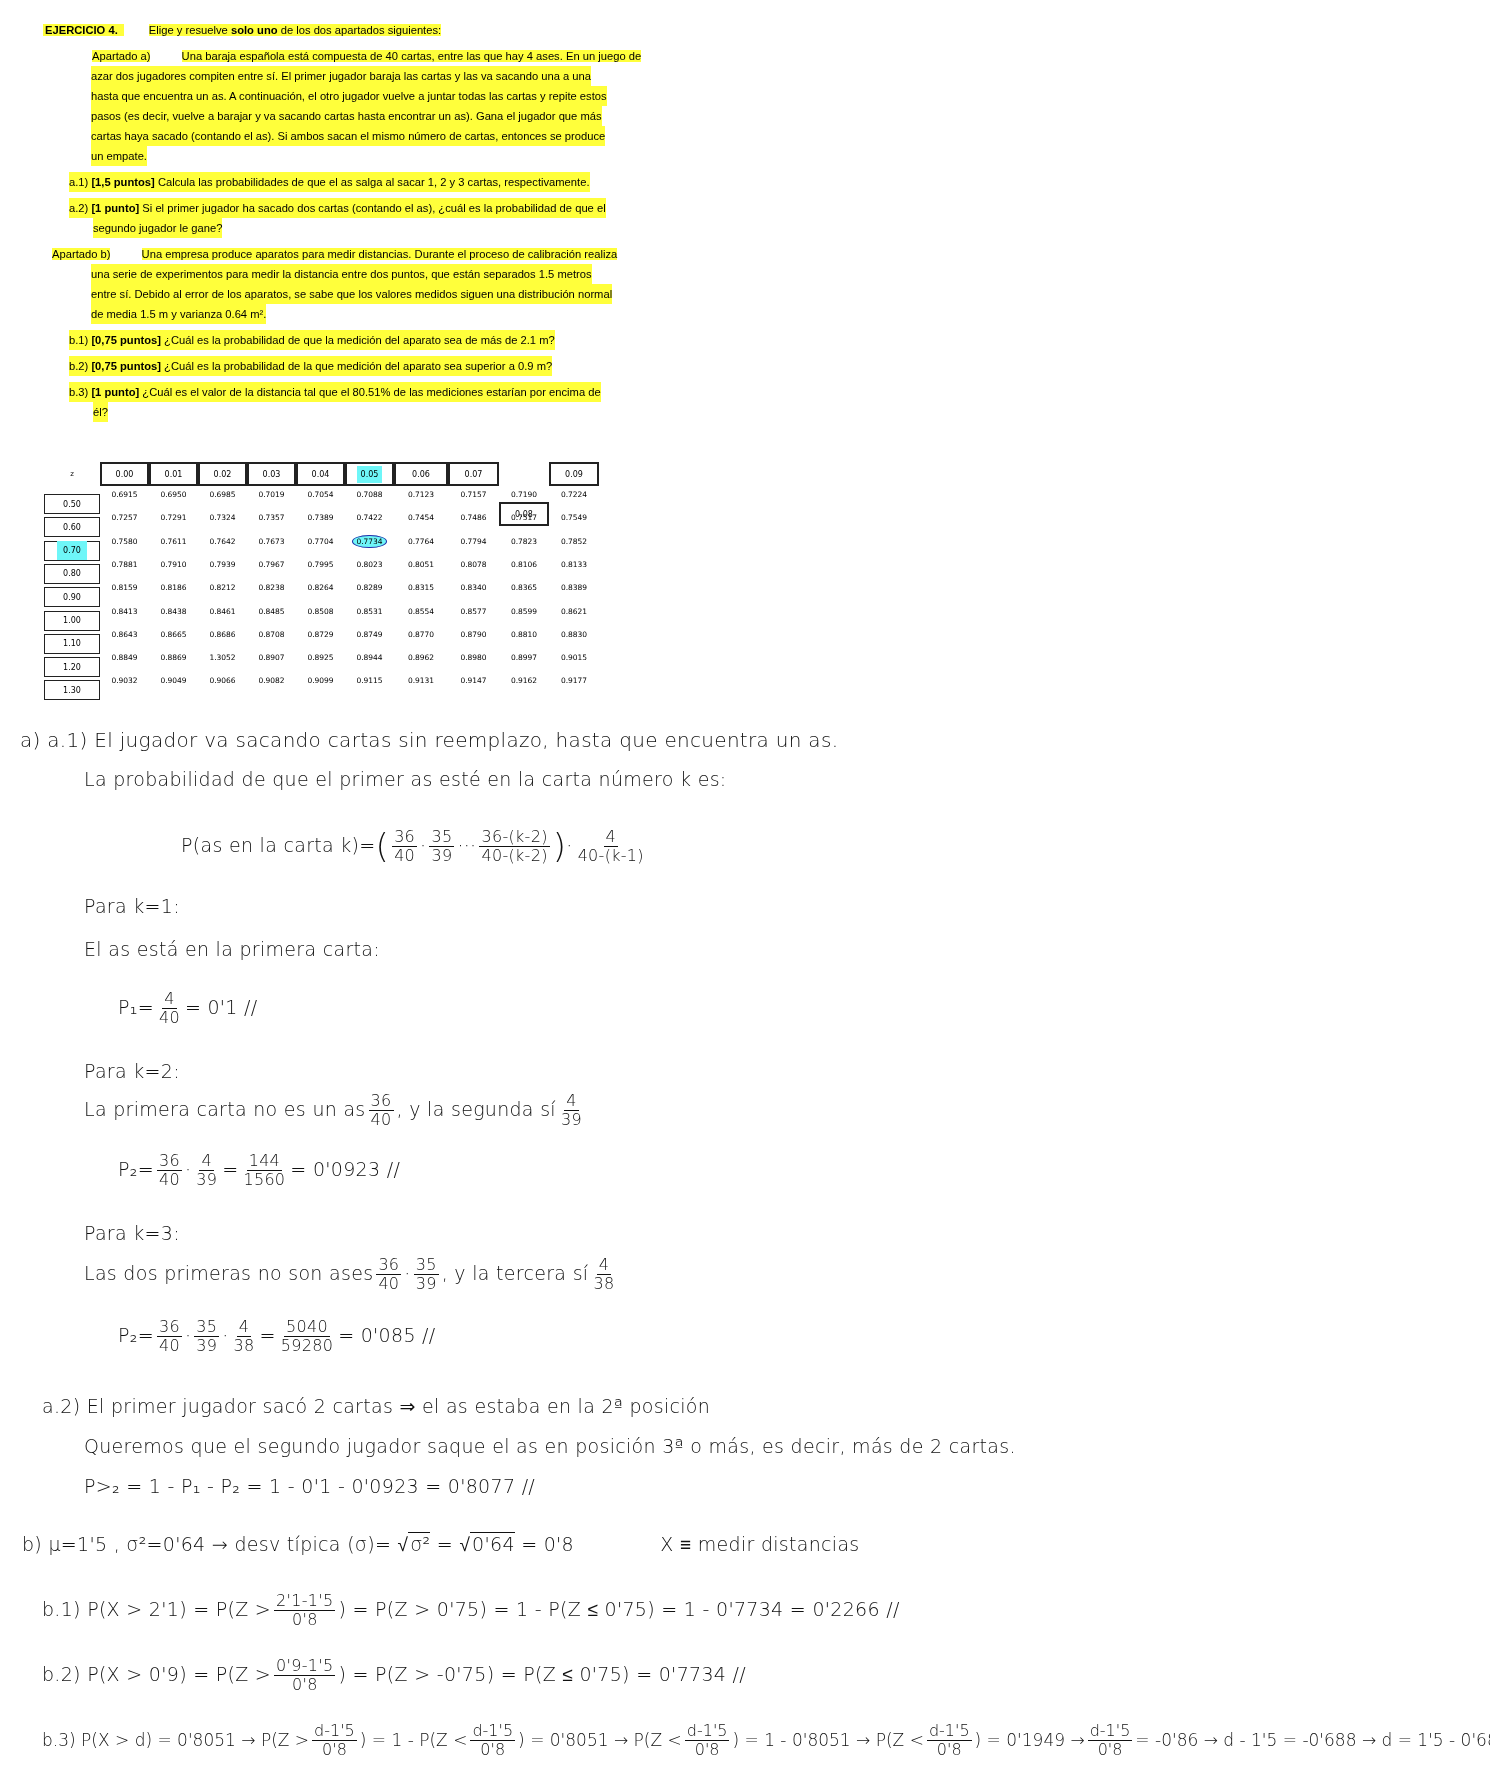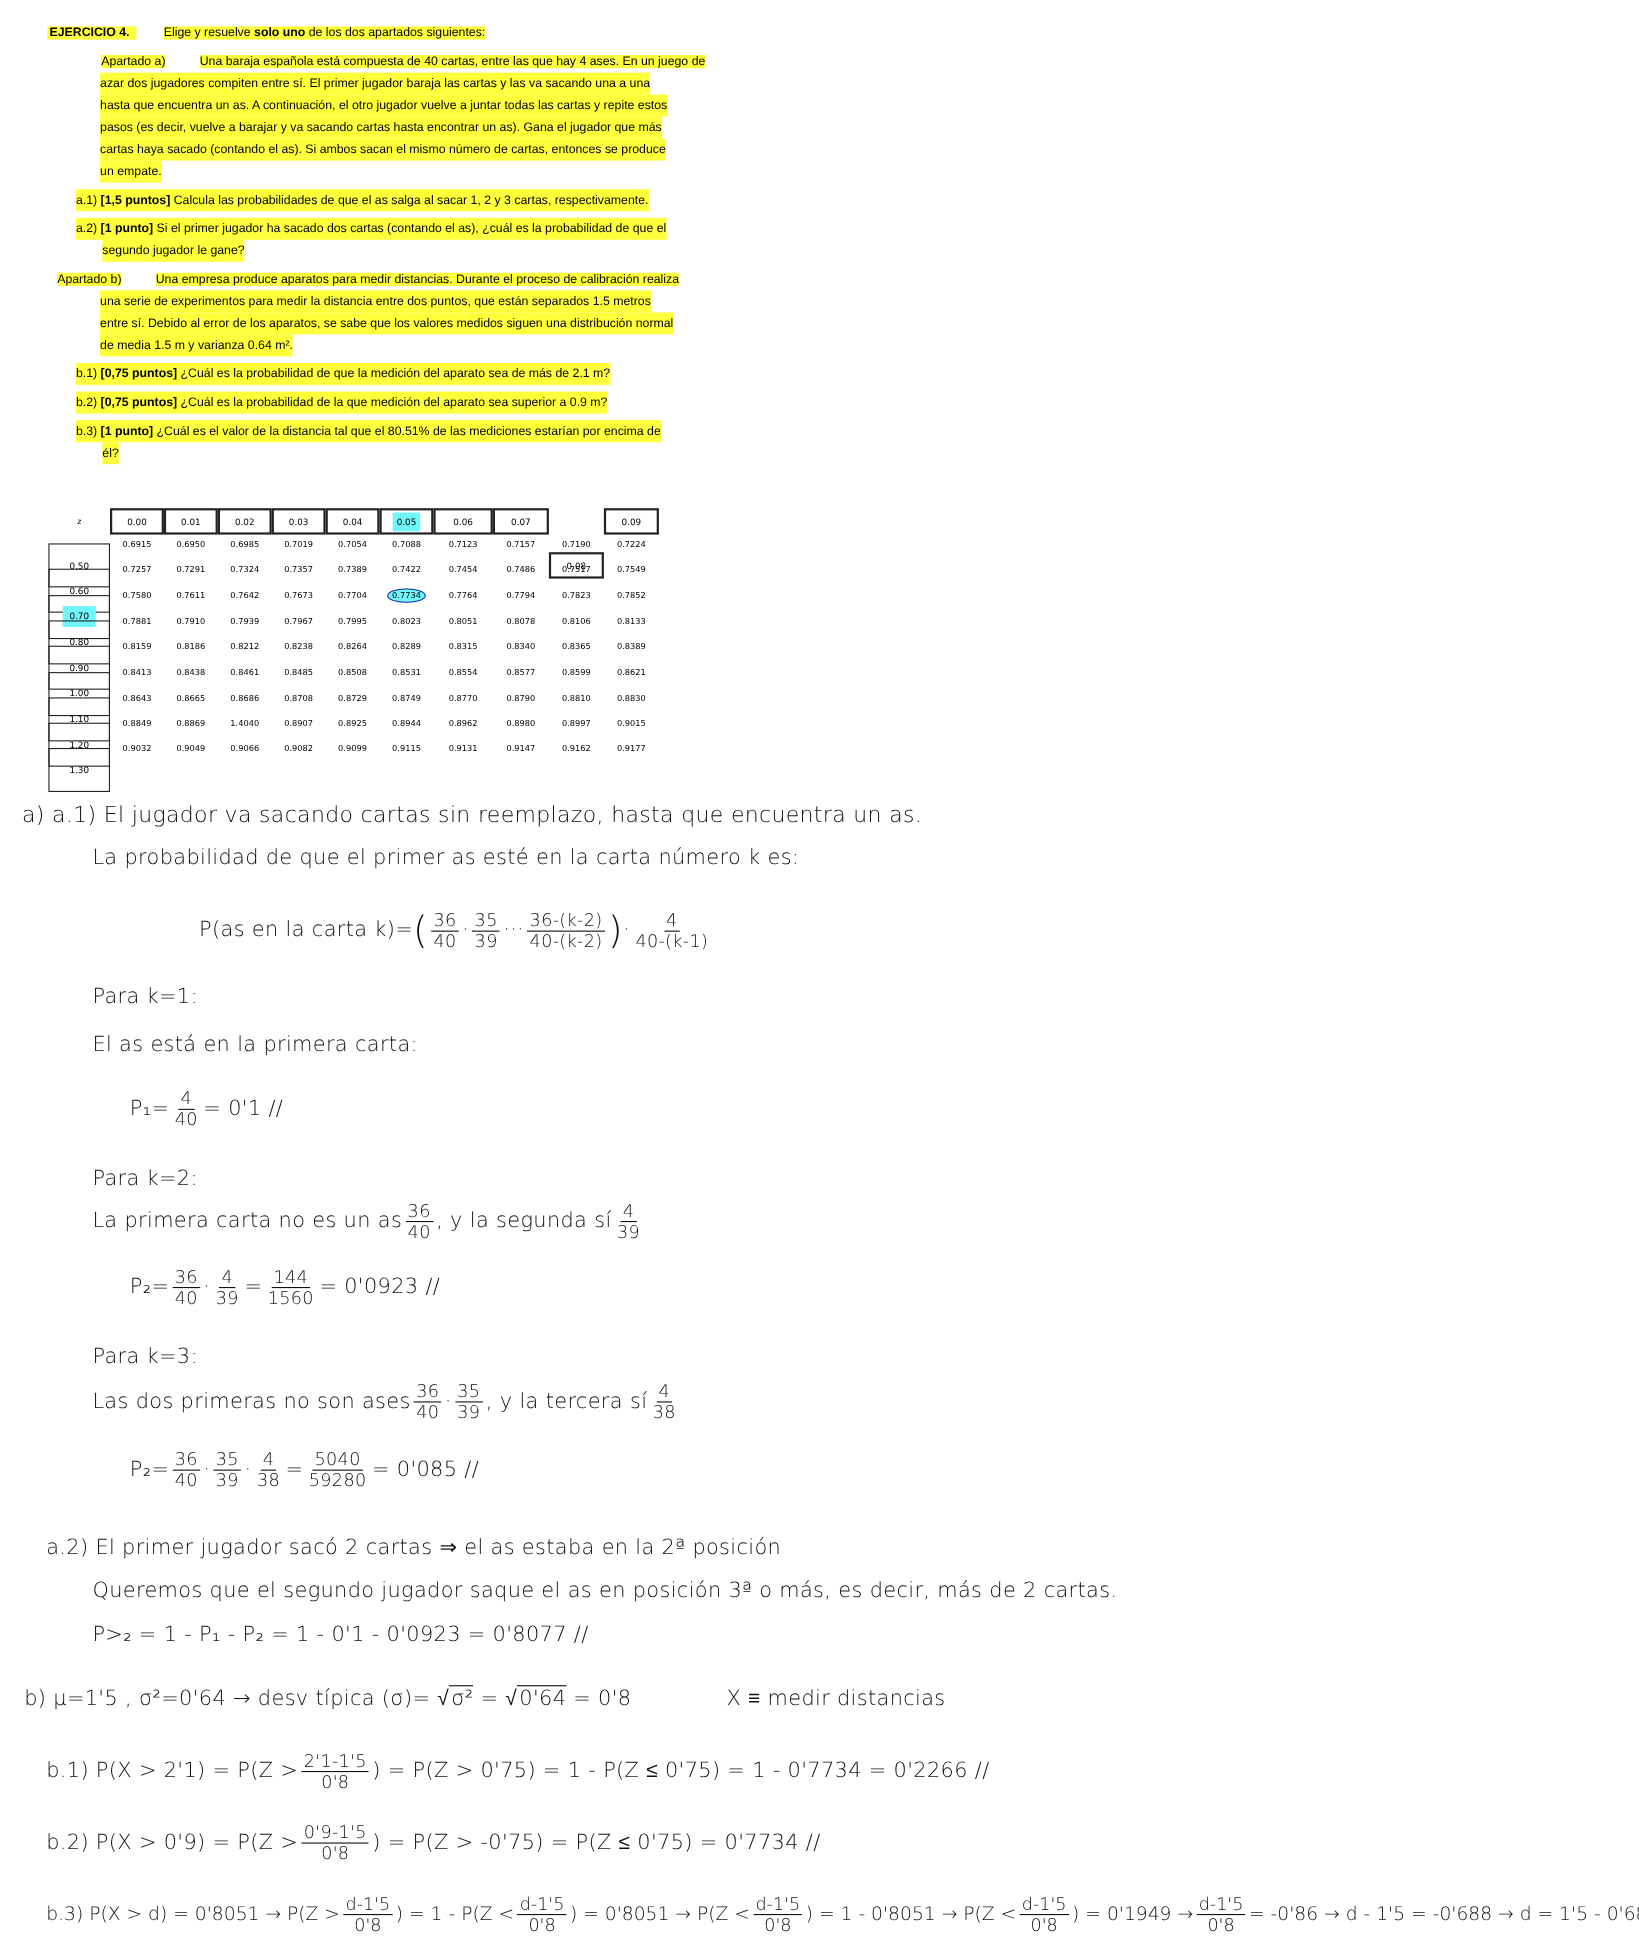--- a/index.html
+++ b/index.html
@@ -5,21 +5,21 @@
   html,body{margin:0;padding:0;background:#ffffff;}
   body{width:1490px;height:1772px;position:relative;overflow:hidden;font-family:"Liberation Sans",sans-serif;color:#000;}
   .hl{background:#ffff3b;}
   .printed{position:absolute;left:0;top:0;width:640px;font-size:11.2px;line-height:20px;}
   .pline{position:absolute;white-space:nowrap;}
   b{font-weight:bold;}
   
   .ztable{position:absolute;left:44px;top:462px;}
   .zhead{position:absolute;top:0;height:24px;border:2px solid #222;box-sizing:border-box;font-family:"DejaVu Sans",sans-serif;font-size:8px;display:flex;align-items:center;justify-content:center;}
   .zhead-z{position:absolute;left:0;top:0;width:56px;height:24px;font-size:7px;display:flex;align-items:center;justify-content:center;font-family:"DejaVu Sans",sans-serif;}
-  .zrow{position:absolute;left:0;width:56px;height:40px;border:1.5px solid #222;box-sizing:border-box;font-family:"DejaVu Sans",sans-serif;font-size:8px;display:flex;align-items:center;justify-content:center;}
+  .zrow{position:absolute;left:0;width:56px;height:20px;border:1.5px solid #222;box-sizing:border-box;font-family:"DejaVu Sans",sans-serif;font-size:8px;display:flex;align-items:center;justify-content:center;}
   .zcell{position:absolute;font-family:"DejaVu Sans",sans-serif;font-size:7.5px;width:50px;text-align:center;}
   .cyan{background:#6ef6f8;}
   .circled{border:1.5px solid #2a2aa8;border-radius:50%;padding:1px 3px;}
   
   .hw{position:absolute;font-family:"DejaVu Sans",sans-serif;font-weight:300;font-size:19px;color:#111;white-space:nowrap;letter-spacing:0.3px;}
   .frac{display:inline-flex;flex-direction:column;align-items:center;vertical-align:middle;margin:0 3px;font-size:16px;line-height:18px;}
   .frac .num{border-bottom:1.4px solid #111;padding:0 2px;}
   .frac .den{padding:0 2px;}
   .sq{border-top:1.4px solid #111;padding-left:2px;}
 </style>
@@ -196,21 +196,21 @@
     <div class="zcell" style="left: 300.5px; top: 167.8px;"><span>0.8749</span></div>
     <div class="zcell" style="left: 352px; top: 167.8px;"><span>0.8770</span></div>
     <div class="zcell" style="left: 404.5px; top: 167.8px;"><span>0.8790</span></div>
     <div class="zcell" style="left: 455px; top: 167.8px;"><span>0.8810</span></div>
     <div class="zcell" style="left: 505px; top: 167.8px;"><span>0.8830</span></div>
     <div class="zrow" style="top: 195.1px;">
       <span>1.20</span>
     </div>
     <div class="zcell" style="left: 55.5px; top: 191.1px;"><span>0.8849</span></div>
     <div class="zcell" style="left: 104.5px; top: 191.1px;"><span>0.8869</span></div>
-    <div class="zcell" style="left: 153.5px; top: 191.1px;"><span>1.4040</span></div>
+    <div class="zcell" style="left: 153.5px; top: 191.1px;"><span>1.3052</span></div>
     <div class="zcell" style="left: 202.5px; top: 191.1px;"><span>0.8907</span></div>
     <div class="zcell" style="left: 251.5px; top: 191.1px;"><span>0.8925</span></div>
     <div class="zcell" style="left: 300.5px; top: 191.1px;"><span>0.8944</span></div>
     <div class="zcell" style="left: 352px; top: 191.1px;"><span>0.8962</span></div>
     <div class="zcell" style="left: 404.5px; top: 191.1px;"><span>0.8980</span></div>
     <div class="zcell" style="left: 455px; top: 191.1px;"><span>0.8997</span></div>
     <div class="zcell" style="left: 505px; top: 191.1px;"><span>0.9015</span></div>
     <div class="zrow" style="top: 218.4px;">
       <span>1.30</span>
     </div>

